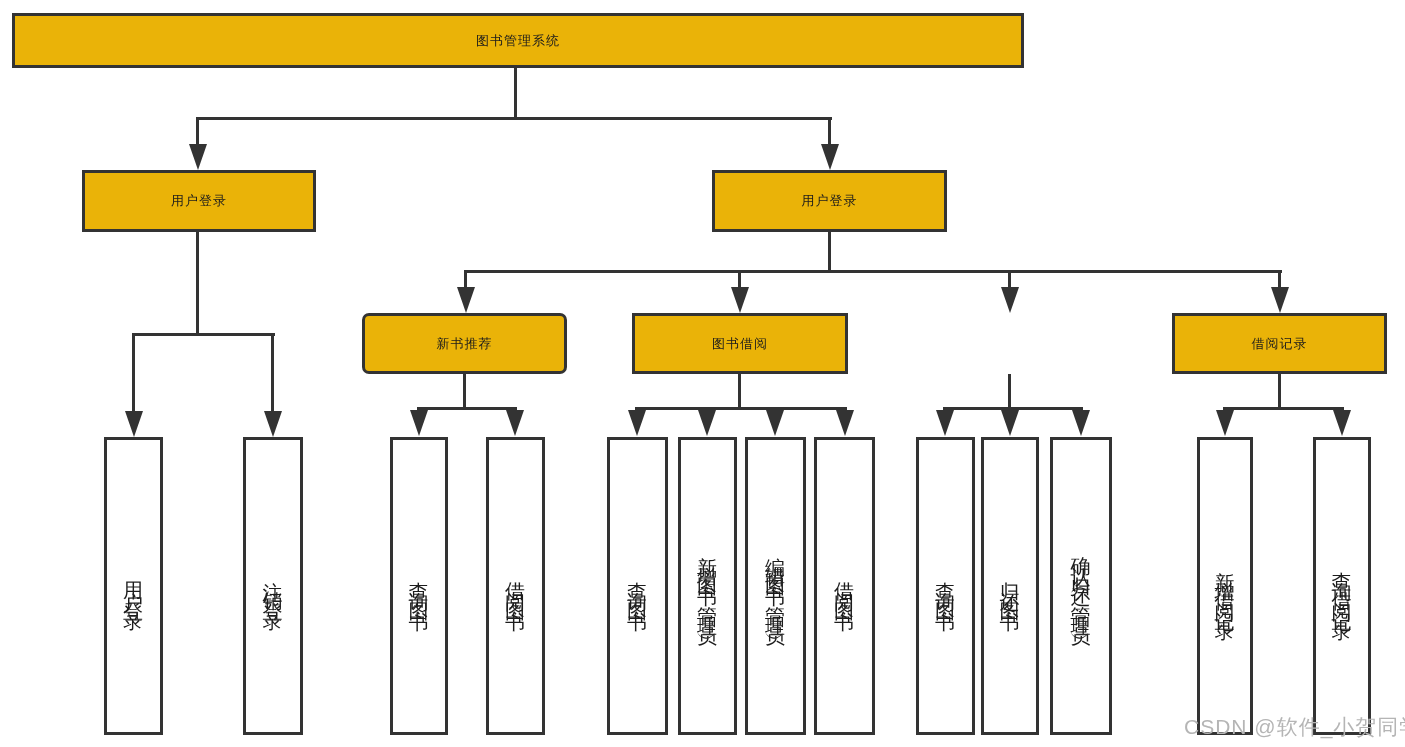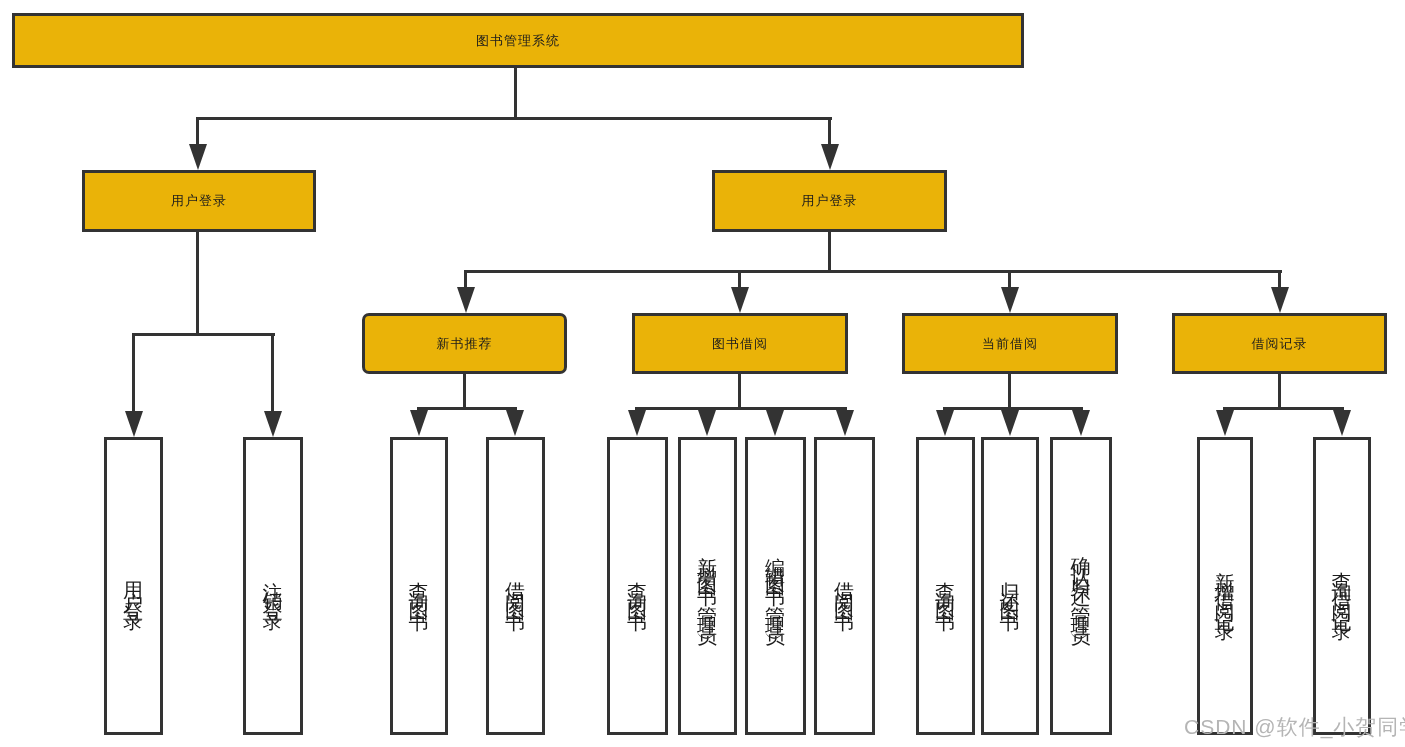--- a/index.html
+++ b/index.html
@@ -102,23 +102,20 @@
   <div class="arrow" style="left:1001px;top:287px;"></div>
   <div class="vline" style="left:1278px;top:270px;height:20px;"></div>
   <div class="arrow" style="left:1271px;top:287px;"></div>
 
   <div class="box" style="left:362px;top:313px;width:205px;height:61px;border-radius:7px;">
     <span>新书推荐</span>
   </div>
   <div class="box" style="left:632px;top:313px;width:216px;height:61px;">
     <span>图书借阅</span>
   </div>
-  <div class="box" style="left:902px;top:313px;width:216px;height:61px;">
-    <span>当前借阅</span>
-  </div>
   <div class="box" style="left:1172px;top:313px;width:215px;height:61px;">
     <span>借阅记录</span>
   </div>
 
   <div class="vline" style="left:463px;top:374px;height:36px;"></div>
   <div class="hline" style="left:417px;top:407px;width:100px;"></div>
   <div class="arrow" style="left:410px;top:410px;"></div>
   <div class="arrow" style="left:506px;top:410px;"></div>
   <div class="vbox" style="left:390px;top:437px;width:58px;height:298px;">
     <span class="vtext">查询图书</span>

